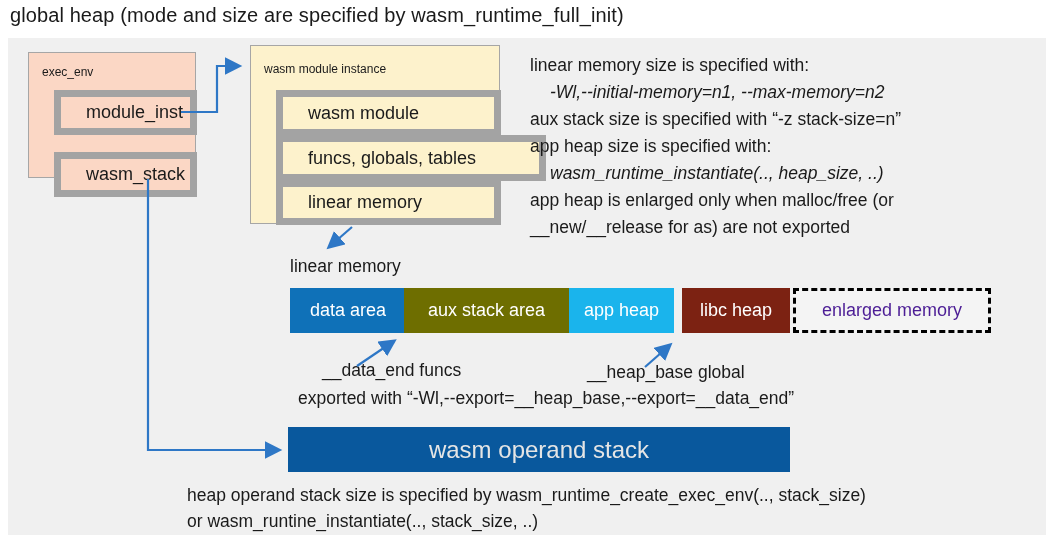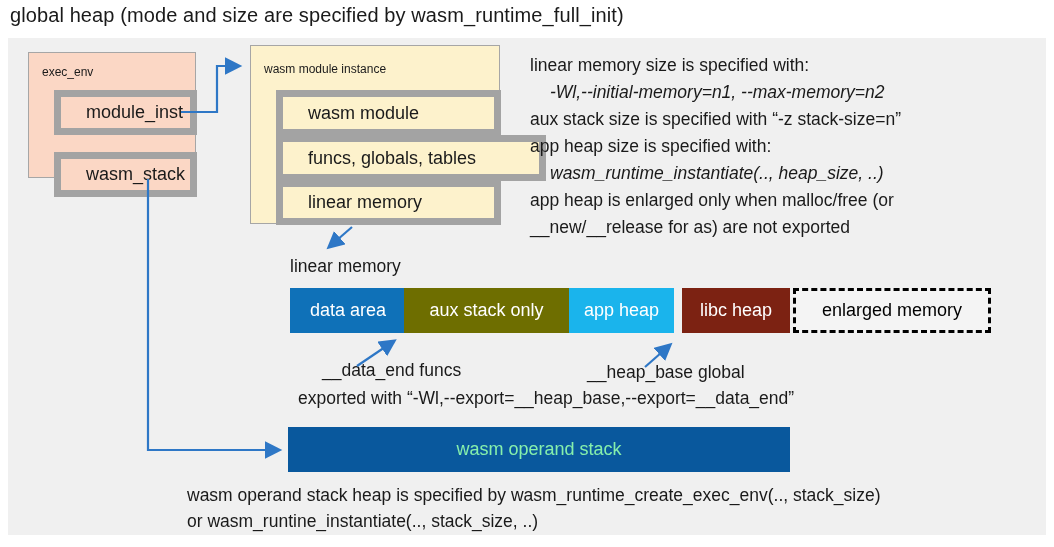--- a/index.html
+++ b/index.html
@@ -33,29 +33,29 @@
   #notes{left:530px;top:52px;width:512px;font-size:17.5px;line-height:27px;}
   #notes .indent{padding-left:20px;font-style:italic;}
 
   
   #lm-label{left:290px;top:256px;font-size:17.5px;}
   .seg{top:288px;height:45px;display:flex;align-items:center;justify-content:center;font-size:18px;color:#ffffff;box-sizing:border-box;}
   #seg-data{left:290px;width:116px;background:#0f71b8;}
   #seg-aux{left:404px;width:165px;background:#6e6e00;}
   #seg-appheap{left:569px;width:105px;background:#1ab4ec;}
   #seg-libc{left:682px;width:108px;background:#7c2212;}
-  #seg-enlarged{left:793px;width:198px;background:#f4f4f4;border:3px dashed #000000;color:#000000;}
+  #seg-enlarged{left:793px;width:198px;background:#f4f4f4;border:3px dashed #000000;color:#4c1d95;}
 
   #data-end-label{left:322px;top:360px;font-size:17.5px;}
   #heap-base-label{left:587px;top:362px;font-size:17.5px;}
   #export-note{left:298px;top:388px;font-size:17.5px;}
 
   
-  #operand-stack{left:288px;top:427px;width:502px;height:45px;background:#09589d;color:#86efac;
-    display:flex;align-items:center;justify-content:center;font-size:18px;}
+  #operand-stack{left:288px;top:427px;width:502px;height:45px;background:#09589d;color:#e5e5e5;
+    display:flex;align-items:center;justify-content:center;font-size:24px;}
   #footer-notes{left:187px;top:482px;width:860px;font-size:17.5px;line-height:26px;}
 
   #arrows{left:0;top:0;width:1054px;height:547px;pointer-events:none;}
 </style>
 </head>
 <body>
 
 <div id="canvas">
 
   <div id="page-title" class="abs">global heap (mode and size are specified by wasm_runtime_full_init)</div>
@@ -80,33 +80,33 @@
     <div class="indent">-Wl,--initial-memory=n1, --max-memory=n2</div>
     <div>aux stack size is specified with “-z stack-size=n”</div>
     <div>app heap size is specified with:</div>
     <div class="indent">wasm_runtime_instantiate(.., heap_size, ..)</div>
     <div>app heap is enlarged only when malloc/free (or</div>
     <div>__new/__release for as) are not exported</div>
   </div>
 
   <div id="lm-label" class="abs">linear memory</div>
   <div id="seg-data" class="abs seg">data area</div>
-  <div id="seg-aux" class="abs seg">aux stack only</div>
+  <div id="seg-aux" class="abs seg">aux stack area</div>
   <div id="seg-appheap" class="abs seg">app heap</div>
   <div id="seg-libc" class="abs seg">libc heap</div>
   <div id="seg-enlarged" class="abs seg">enlarged memory</div>
 
   <div id="data-end-label" class="abs">__data_end funcs</div>
   <div id="heap-base-label" class="abs">__heap_base global</div>
   <div id="export-note" class="abs">exported with “-Wl,--export=__heap_base,--export=__data_end”</div>
 
   <div id="operand-stack" class="abs">wasm operand stack</div>
 
   <div id="footer-notes" class="abs">
-    <div>wasm operand stack heap is specified by wasm_runtime_create_exec_env(.., stack_size)</div>
+    <div>heap operand stack size is specified by wasm_runtime_create_exec_env(.., stack_size)</div>
     <div>or wasm_runtine_instantiate(.., stack_size, ..)</div>
   </div>
 
   <svg id="arrows" class="abs" viewBox="0 0 1054 547" xmlns="http://www.w3.org/2000/svg">
     <defs>
       <marker id="arr" markerWidth="9" markerHeight="9" refX="6.5" refY="4" orient="auto">
         <path d="M0,0 L8,4 L0,8 z" fill="#2e77c6"></path>
       </marker>
     </defs>
     <path d="M181,112 H217 V66 H239" fill="none" stroke="#2e77c6" stroke-width="2.2" marker-end="url(#arr)"></path>

